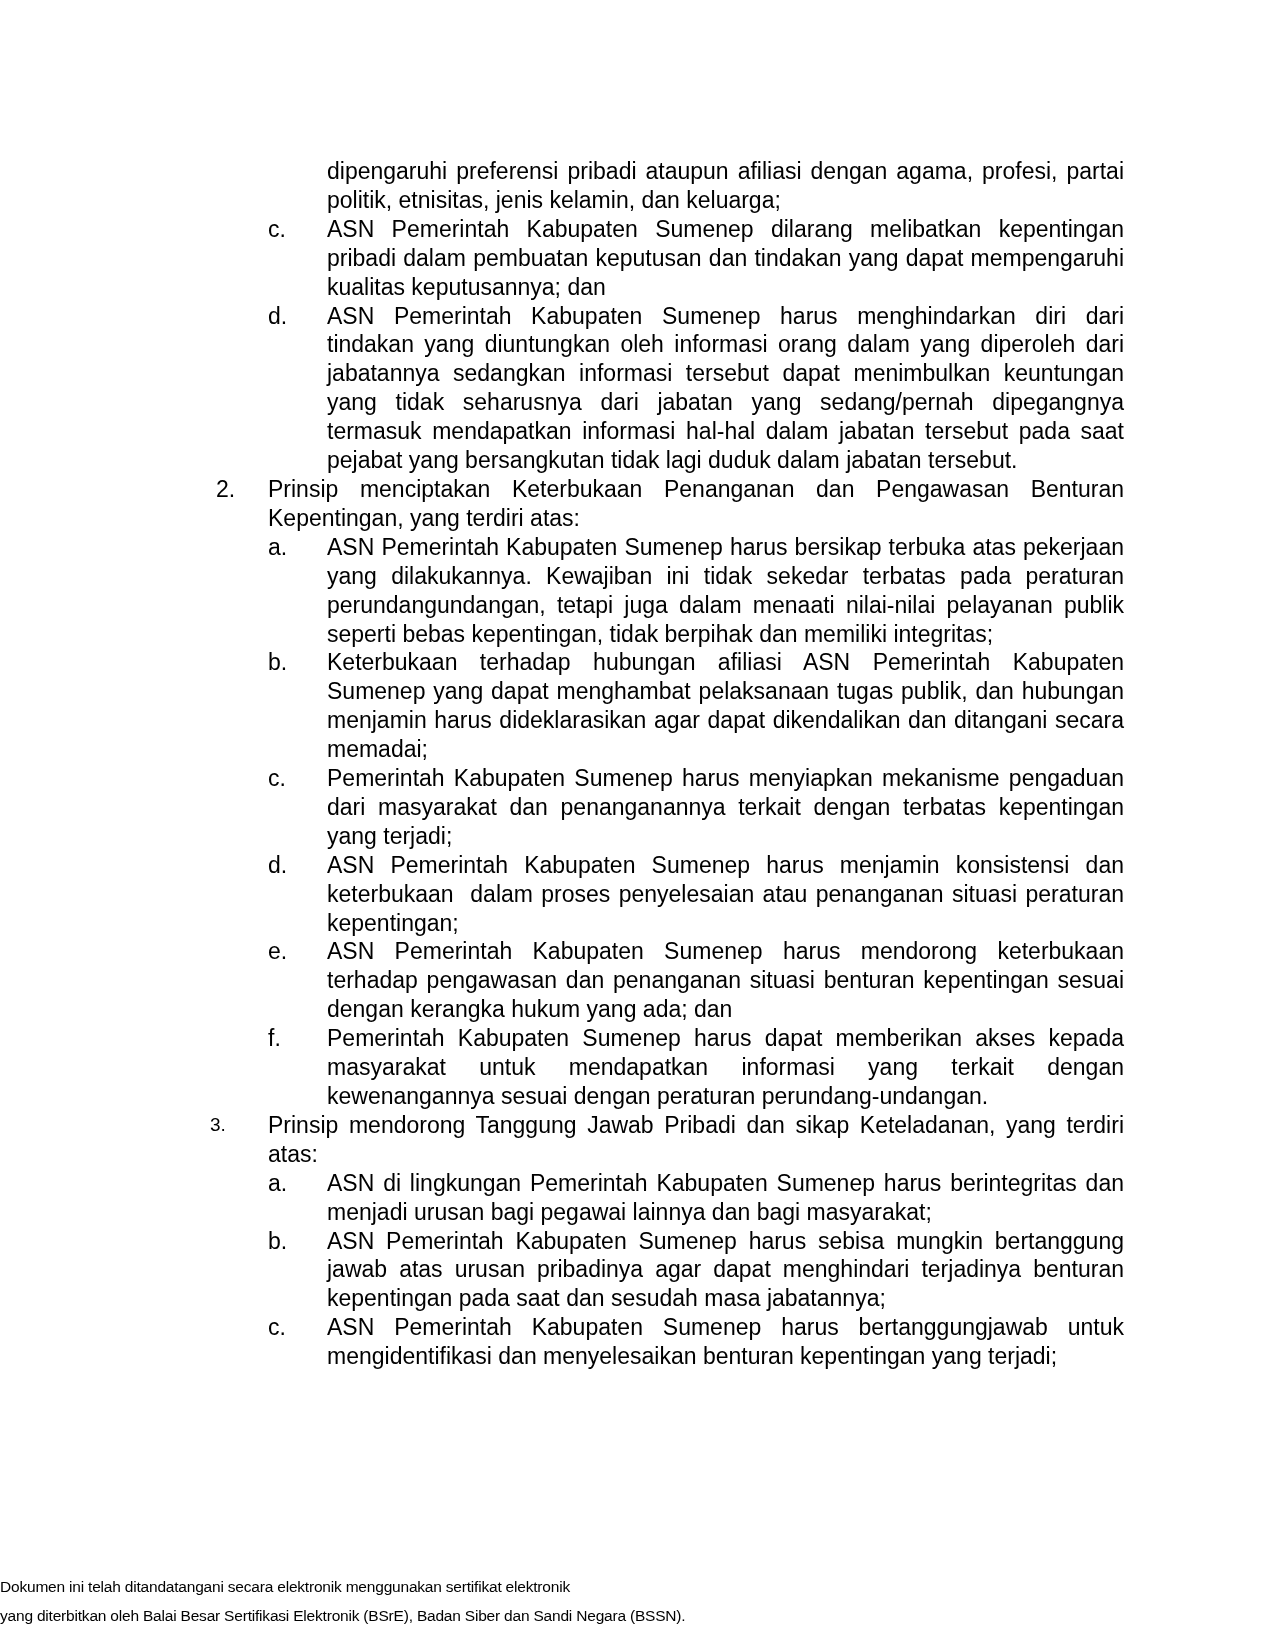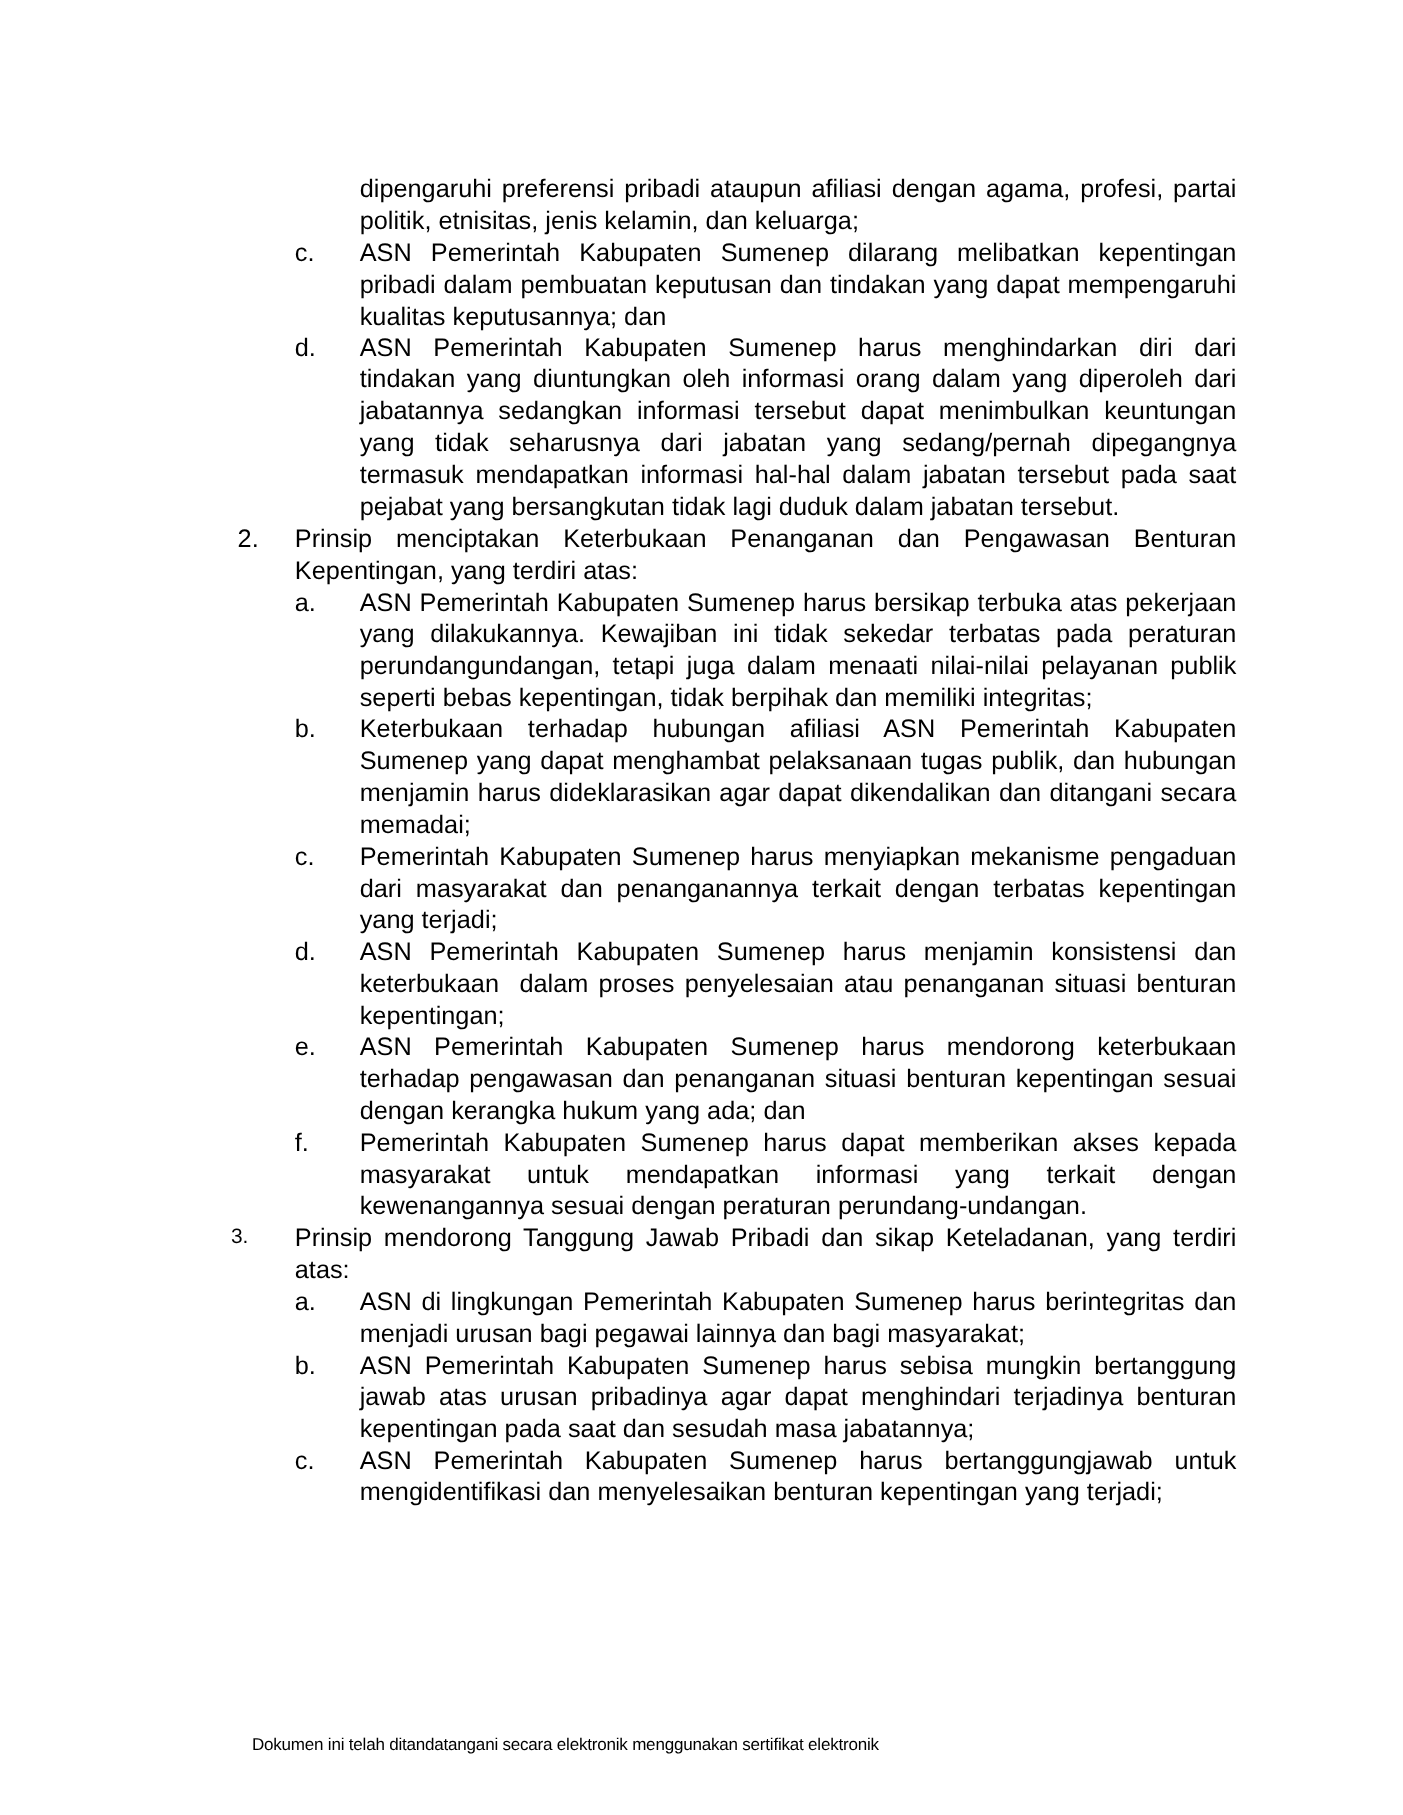--- a/index.html
+++ b/index.html
@@ -12,21 +12,21 @@
   }
   .item { position: relative; }
   .l1 { margin-left: 268px; width: 856px; }
   .l2 { margin-left: 327px; width: 797px; }
   .marker { position: absolute; top: 0; white-space: nowrap; }
   .l1 > .marker { left: -52px; }
   .l1 > .marker.small { left: -58px; font-size: 19px; }
   .l2 > .marker { left: -59px; }
   .text { text-align: justify; text-align-last: left; }
   .footer {
-    position: absolute; left: 0; top: 1556px; width: 1028px; text-align: center;
+    position: absolute; left: 0; top: 1556px; width: 1028px; text-align: left;
     font-family: "Liberation Sans", sans-serif; font-size: 15.5px; line-height: 29px;
     letter-spacing: -0.2px;
   }
   .rule { position: absolute; left: 58px; top: 1648px; width: 1159px; height: 2px; background: #000; }
 </style>
 </head>
 <body>
 
 <div class="page">
   <div class="content">
@@ -55,21 +55,21 @@
     <div class="item l2">
       <span class="marker">b.</span>
       <div class="text">Keterbukaan terhadap hubungan afiliasi ASN Pemerintah Kabupaten Sumenep yang dapat menghambat pelaksanaan tugas publik, dan hubungan menjamin harus dideklarasikan agar dapat dikendalikan dan ditangani secara memadai;</div>
     </div>
     <div class="item l2">
       <span class="marker">c.</span>
       <div class="text">Pemerintah Kabupaten Sumenep harus menyiapkan mekanisme pengaduan dari masyarakat dan penanganannya terkait dengan terbatas kepentingan yang terjadi;</div>
     </div>
     <div class="item l2">
       <span class="marker">d.</span>
-      <div class="text" style="white-space: pre-wrap;">ASN Pemerintah Kabupaten Sumenep harus menjamin konsistensi dan keterbukaan  dalam proses penyelesaian atau penanganan situasi benturan kepentingan;</div>
+      <div class="text" style="white-space: pre-wrap;">ASN Pemerintah Kabupaten Sumenep harus menjamin konsistensi dan keterbukaan  dalam proses penyelesaian atau penanganan situasi peraturan kepentingan;</div>
     </div>
     <div class="item l2">
       <span class="marker">e.</span>
       <div class="text">ASN Pemerintah Kabupaten Sumenep harus mendorong keterbukaan terhadap pengawasan dan penanganan situasi benturan kepentingan sesuai dengan kerangka hukum yang ada; dan</div>
     </div>
     <div class="item l2">
       <span class="marker">f.</span>
       <div class="text">Pemerintah Kabupaten Sumenep harus dapat memberikan akses kepada masyarakat untuk mendapatkan informasi yang terkait dengan kewenangannya sesuai dengan peraturan perundang-undangan.</div>
     </div>
 
@@ -87,16 +87,17 @@
     </div>
     <div class="item l2">
       <span class="marker">c.</span>
       <div class="text">ASN Pemerintah Kabupaten Sumenep harus bertanggungjawab untuk mengidentifikasi dan menyelesaikan benturan kepentingan yang terjadi;</div>
     </div>
 
   </div>
 
   <div class="footer">
     <div>Dokumen ini telah ditandatangani secara elektronik menggunakan sertifikat elektronik</div>
+    <div>yang diterbitkan oleh Balai Besar Sertifikasi Elektronik (BSrE), Badan Siber dan Sandi Negara (BSSN).</div>
   </div>
 
   <div class="rule"></div>
 </div>
 
 </body></html>

